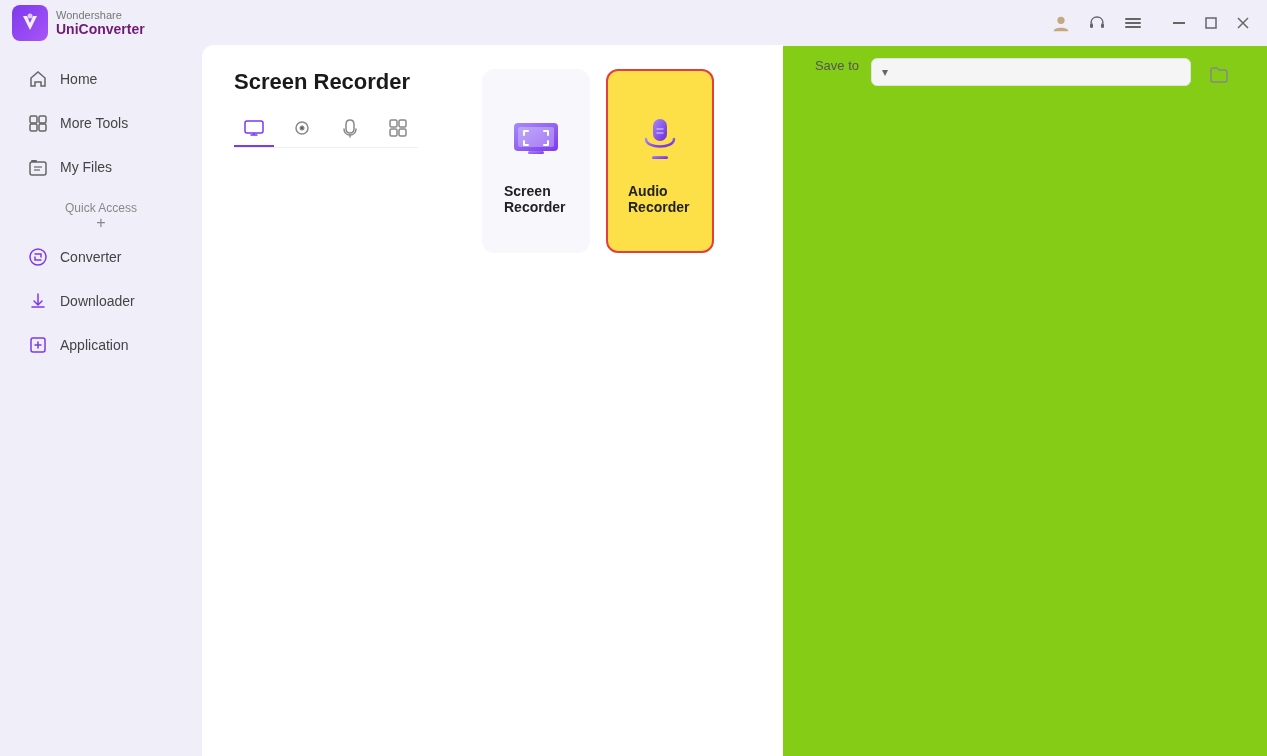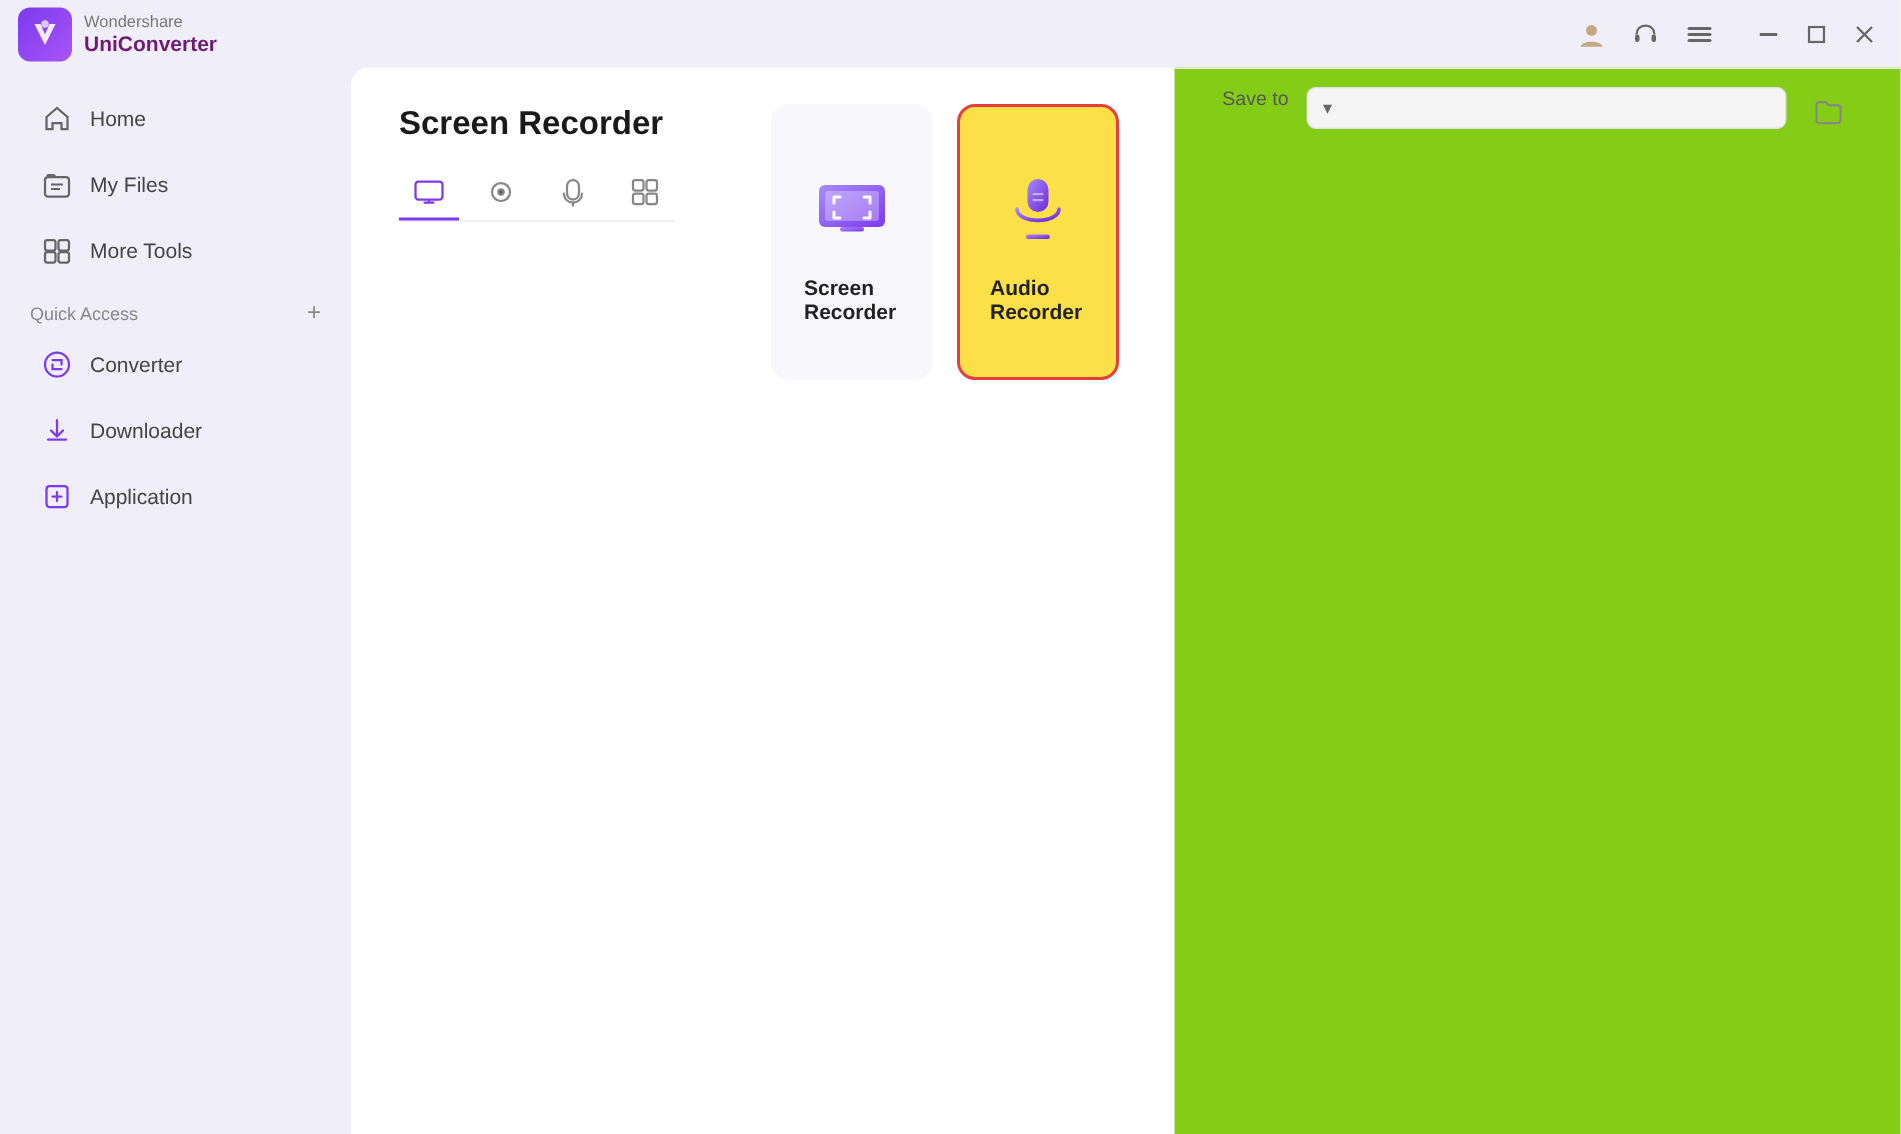--- a/index.html
+++ b/index.html
@@ -30,21 +30,21 @@
 
     
     .main-layout {
       display: flex;
       flex: 1;
       overflow: hidden;
     }
 
     
     .sidebar {
-      width: 234px;
+      width: 202px;
       background: #f0eef8;
       padding: 12px 0;
       display: flex;
       flex-direction: column;
       flex-shrink: 0;
     }
     .sidebar-item {
       display: flex;
       align-items: center;
       gap: 12px;
@@ -57,20 +57,21 @@
       margin: 2px 8px;
     }
     .sidebar-icon { width: 20px; height: 20px; display: flex; align-items: center; justify-content: center; flex-shrink: 0; }
 
     .section-header {
       display: flex;
       align-items: center;
       justify-content: space-between;
       padding: 8px 20px 4px 20px;
       margin-top: 4px;
+      flex-direction: column;
     }
     .section-title { font-size: 12px; color: #888; font-weight: 500; }
     .section-add { color: #888; cursor: pointer; font-size: 16px; line-height: 1; }
 
     
     .content {
       flex: 1;
       background: white;
       border-radius: 12px 0 0 0;
       display: flex;
@@ -255,39 +256,39 @@
         <svg width="20" height="20" viewBox="0 0 20 20" fill="none">
           <path d="M3 9L10 3L17 9V17H13V13H7V17H3V9Z" stroke="#666" stroke-width="1.5" fill="none"></path>
         </svg>
       </div>
       <span>Home</span>
     </div>
 
     <div class="sidebar-item">
       <div class="sidebar-icon">
         <svg width="20" height="20" viewBox="0 0 20 20" fill="none">
+          <rect x="2" y="3" width="7" height="7" rx="1.5" stroke="#666" stroke-width="1.5" fill="none"></rect>
+          <rect x="2" y="11" width="7" height="7" rx="1.5" stroke="#666" stroke-width="1.5" fill="none"></rect>
+          <rect x="11" y="3" width="7" height="7" rx="1.5" stroke="#666" stroke-width="1.5" fill="none"></rect>
+          <rect x="11" y="11" width="7" height="7" rx="1.5" stroke="#666" stroke-width="1.5" fill="none"></rect>
+        </svg>
+      </div>
+      <span>More Tools</span>
+    </div>
+
+    <div class="sidebar-item">
+      <div class="sidebar-icon">
+        <svg width="20" height="20" viewBox="0 0 20 20" fill="none">
           <rect x="3" y="3" width="6" height="2" rx="1" fill="#666"></rect>
           <rect x="2" y="5" width="16" height="13" rx="2" stroke="#666" stroke-width="1.5" fill="none"></rect>
           <line x1="6" y1="10" x2="14" y2="10" stroke="#666" stroke-width="1.2"></line>
           <line x1="6" y1="13" x2="12" y2="13" stroke="#666" stroke-width="1.2"></line>
         </svg>
       </div>
       <span>My Files</span>
-    </div>
-
-    <div class="sidebar-item">
-      <div class="sidebar-icon">
-        <svg width="20" height="20" viewBox="0 0 20 20" fill="none">
-          <rect x="2" y="3" width="7" height="7" rx="1.5" stroke="#666" stroke-width="1.5" fill="none"></rect>
-          <rect x="2" y="11" width="7" height="7" rx="1.5" stroke="#666" stroke-width="1.5" fill="none"></rect>
-          <rect x="11" y="3" width="7" height="7" rx="1.5" stroke="#666" stroke-width="1.5" fill="none"></rect>
-          <rect x="11" y="11" width="7" height="7" rx="1.5" stroke="#666" stroke-width="1.5" fill="none"></rect>
-        </svg>
-      </div>
-      <span>More Tools</span>
     </div>
 
     <div class="section-header">
       <span class="section-title">Quick Access</span>
       <span class="section-add">+</span>
     </div>
 
     <div class="sidebar-item">
       <div class="sidebar-icon">
         <svg width="20" height="20" viewBox="0 0 20 20" fill="none">

